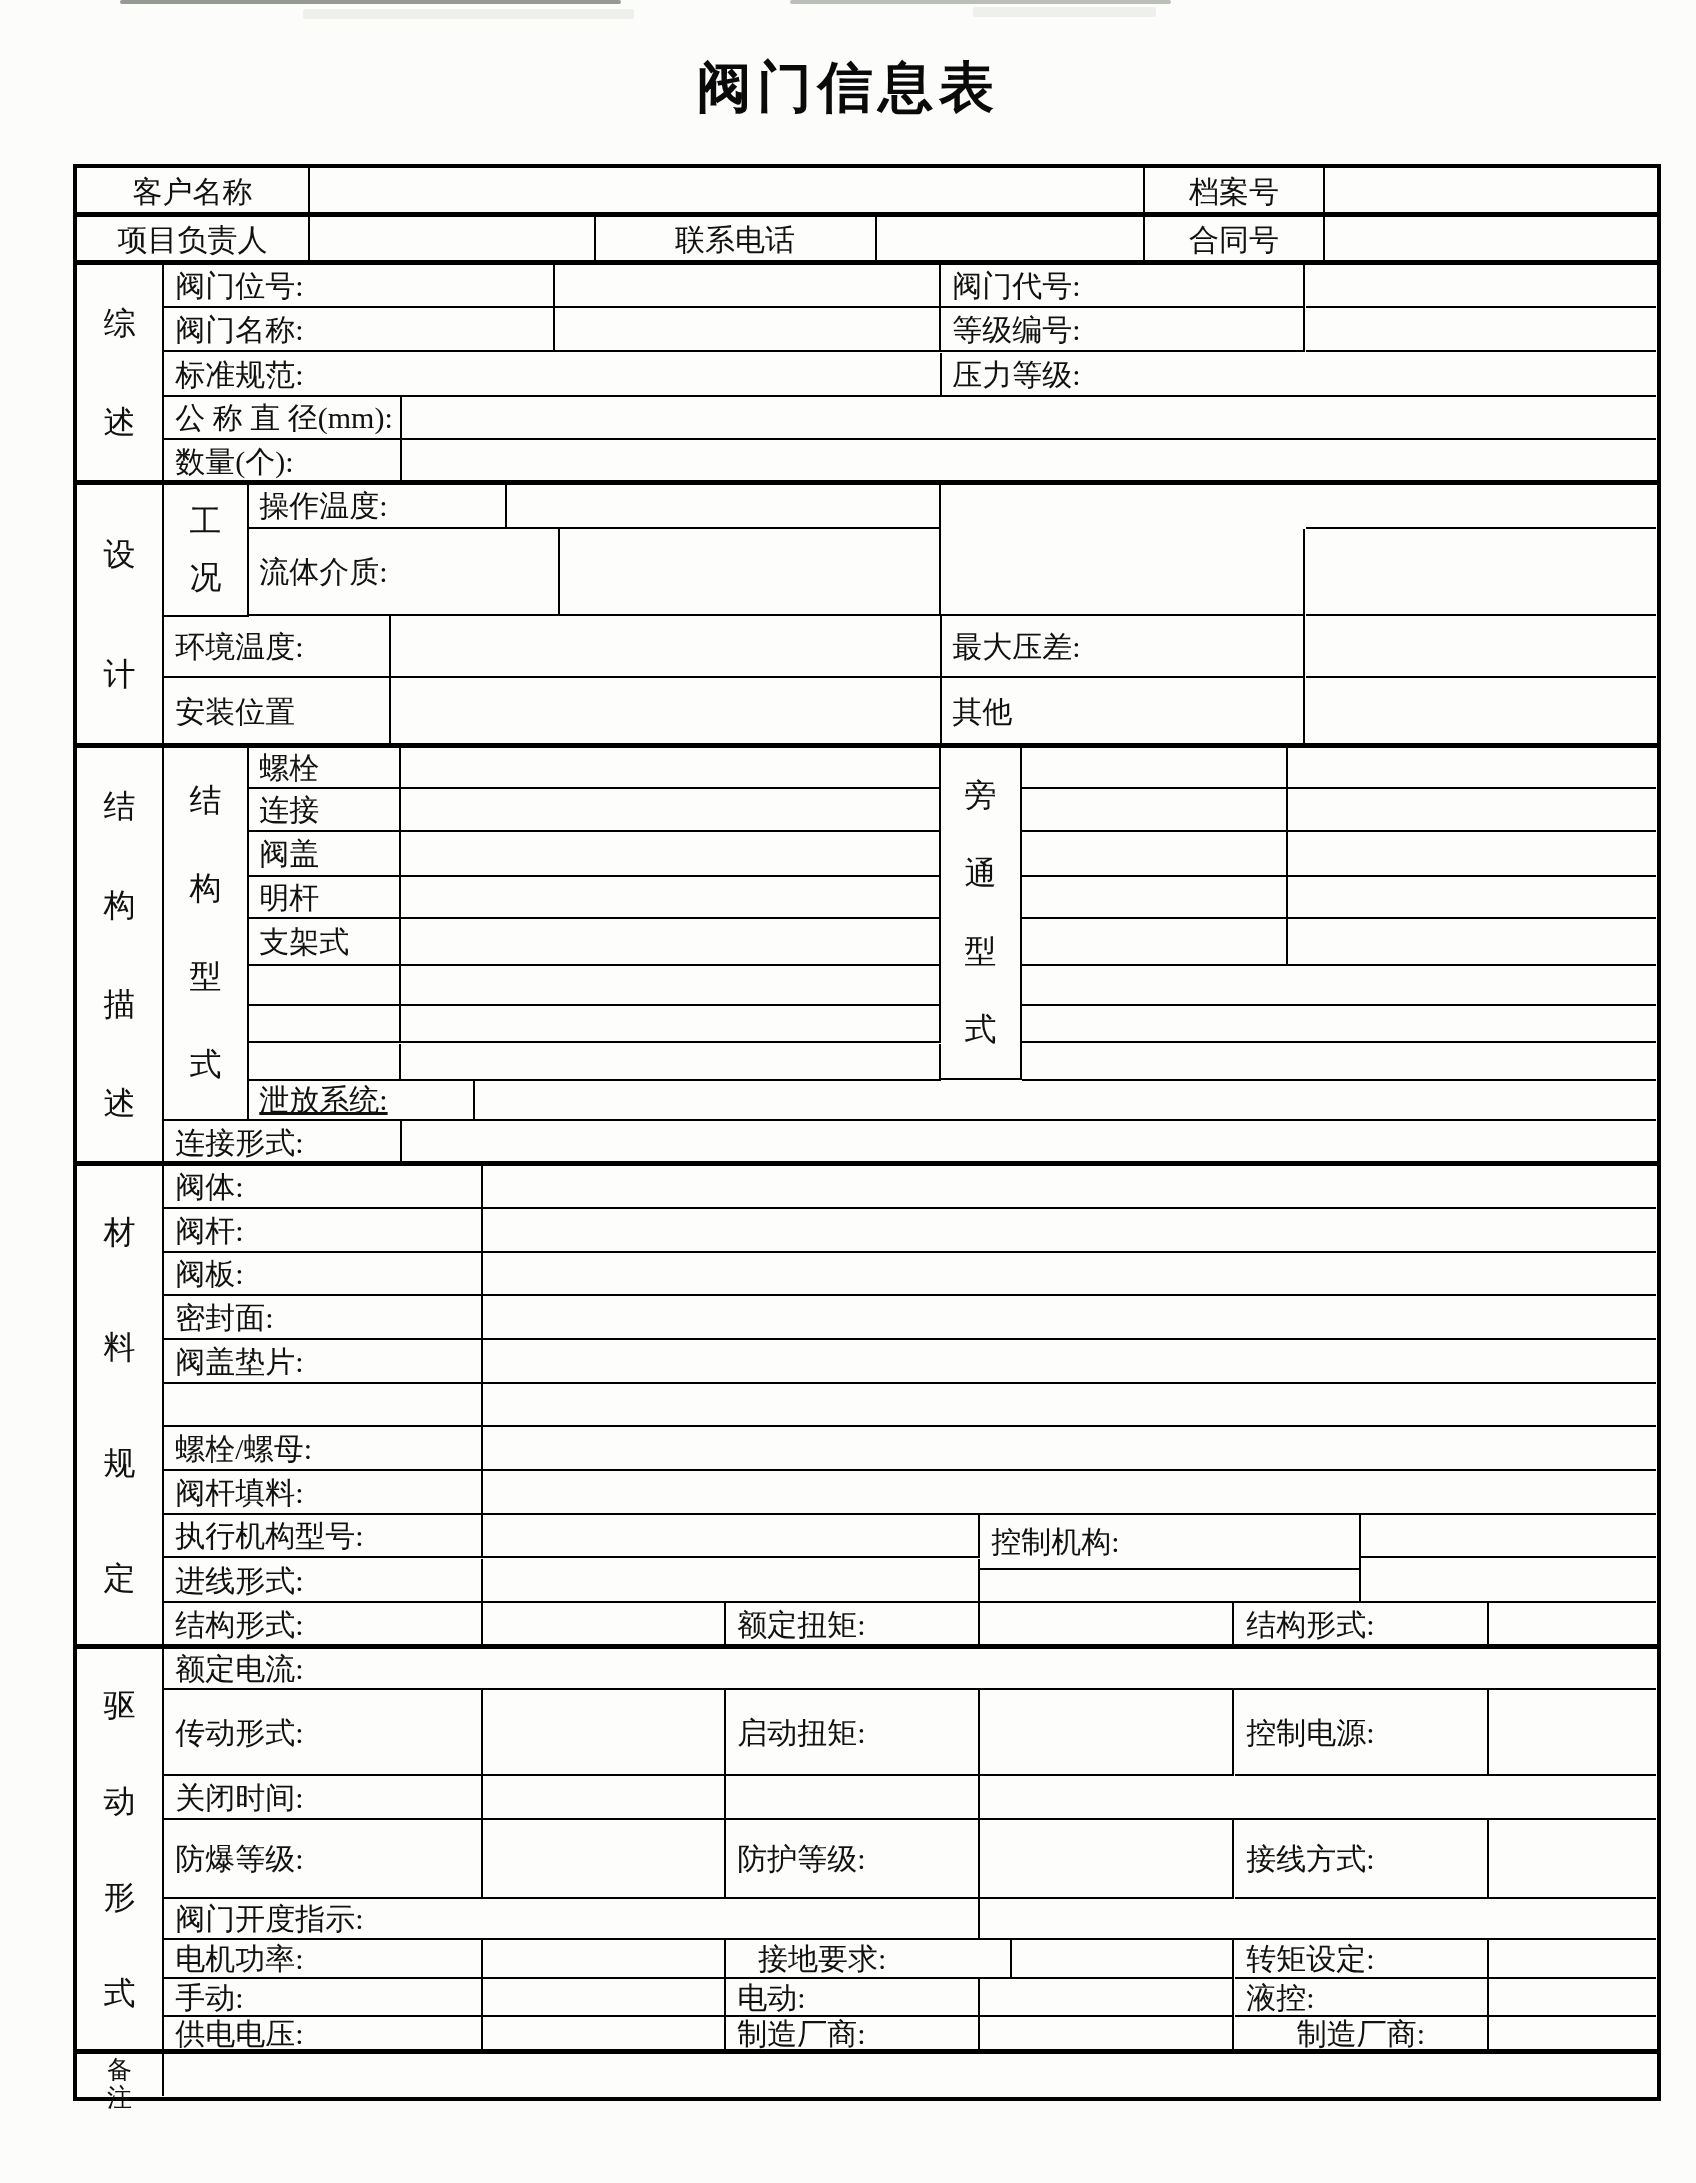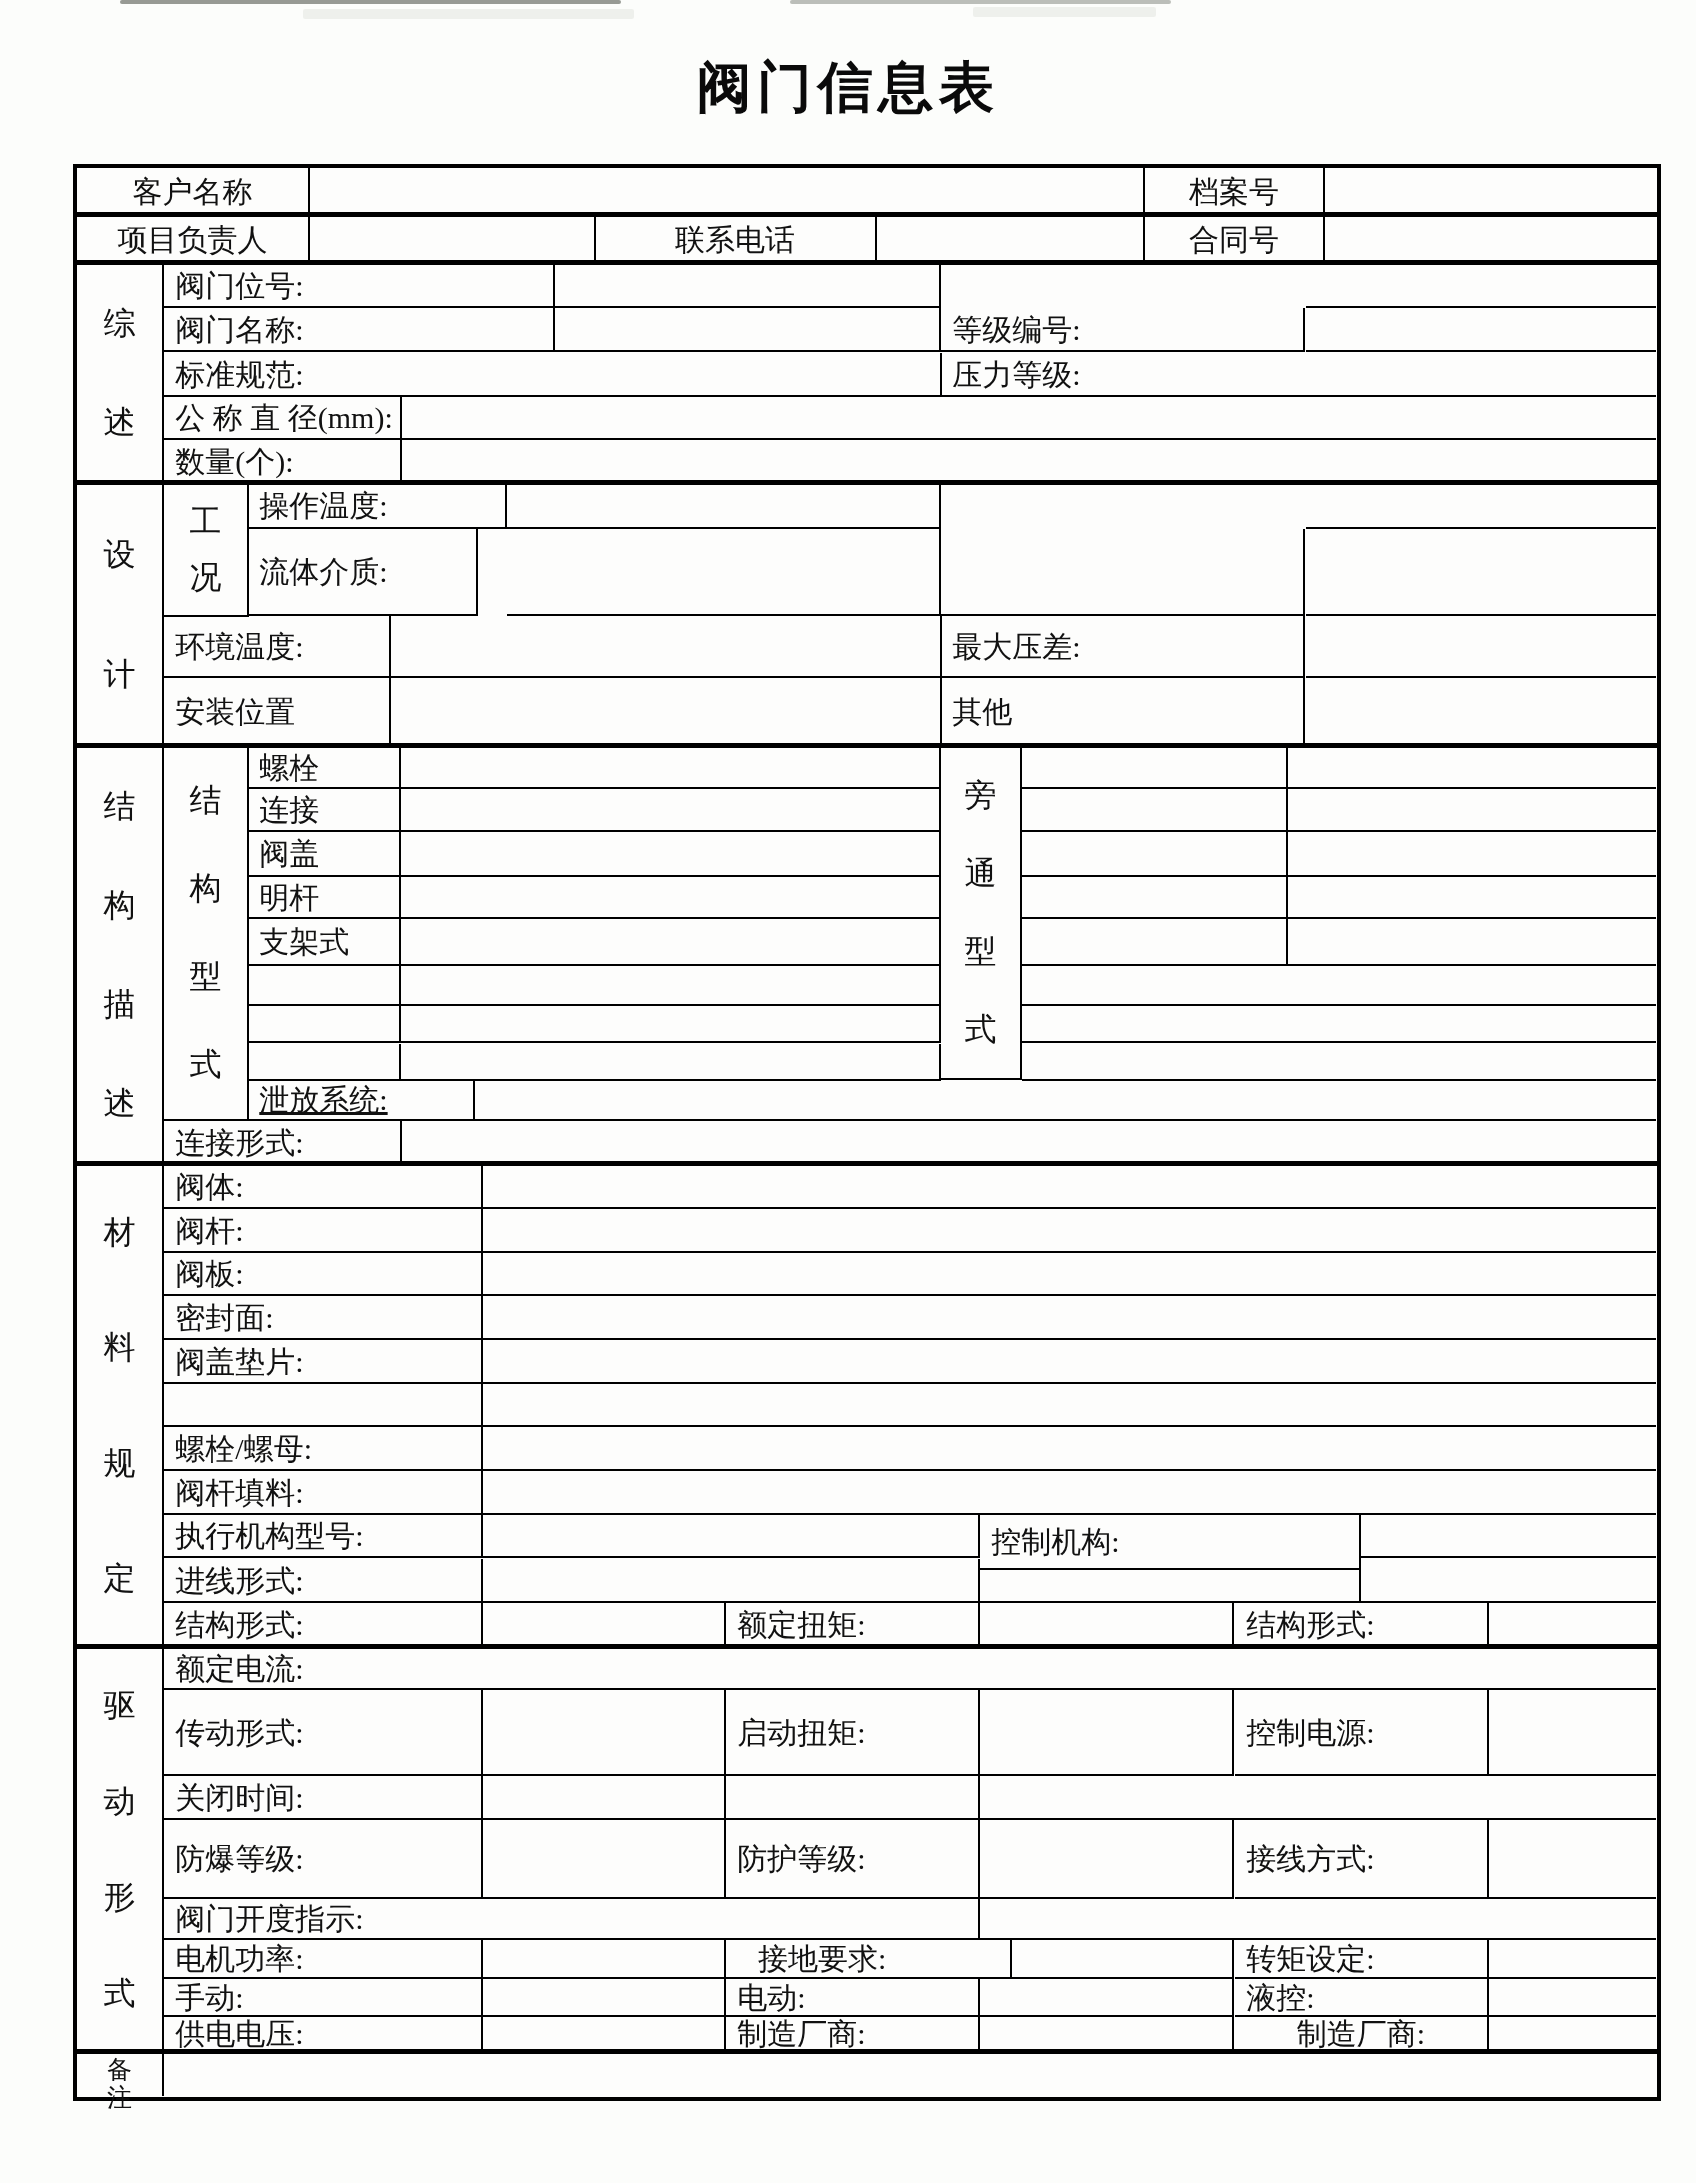--- a/index.html
+++ b/index.html
@@ -85,20 +85,21 @@
       <div class="cell" style="left: 800px; top: 48px; width: 268px; height: 48px;"></div>
       <div class="cell center" style="left: 1068px; top: 48px; width: 180px; height: 48px;">合同号</div>
       <div class="cell" style="left: 1248px; top: 48px; width: 331px; height: 48px; border-right: none;"></div>
       <div class="sep" style="top: 92px;"></div>
       <div class="cell vcell" style="left: 0px; top: 96px; width: 87px; height: 220px;">
         <span>综</span>
         <span>述</span>
       </div>
       <div class="cell" style="left: 87px; top: 96px; width: 391px; height: 44px;">阀门位号:</div>
       <div class="cell" style="left: 478px; top: 96px; width: 386px; height: 44px;"></div>
+      <div class="cell" style="left: 864px; top: 96px; width: 364px; height: 44px;">阀门代号:</div>
       <div class="cell" style="left: 1229px; top: 96px; width: 350px; height: 44px; border-right: none;"></div>
       <div class="cell" style="left: 87px; top: 140px; width: 391px; height: 44px;">阀门名称:</div>
       <div class="cell" style="left: 478px; top: 140px; width: 386px; height: 44px;"></div>
       <div class="cell" style="left: 864px; top: 140px; width: 364px; height: 44px;">等级编号:</div>
       <div class="cell" style="left: 1229px; top: 140px; width: 350px; height: 44px; border-right: none;"></div>
       <div class="cell" style="left: 87px; top: 185px; width: 778px; height: 44px;">标准规范:</div>
       <div class="cell" style="left: 864px; top: 185px; width: 715px; height: 44px; border-right: none;">压力等级:</div>
       <div class="cell" style="left: 87px; top: 228px; width: 238px; height: 44px;">公 称 直 径(mm):</div>
       <div class="cell" style="left: 324px; top: 228px; width: 1255px; height: 44px; border-right: none;"></div>
       <div class="cell" style="left: 87px; top: 272px; width: 238px; height: 44px;">数量(个):</div>
@@ -108,21 +109,21 @@
         <span>设</span>
         <span>计</span>
       </div>
       <div class="cell vcell" style="left: 87px; top: 316px; width: 85px; height: 133px;">
         <span>工</span>
         <span>况</span>
       </div>
       <div class="cell" style="left: 171px; top: 316px; width: 259px; height: 45px;">操作温度:</div>
       <div class="cell" style="left: 430px; top: 316px; width: 434px; height: 45px;"></div>
       <div class="cell" style="left: 1229px; top: 316px; width: 350px; height: 45px; border-right: none;"></div>
-      <div class="cell" style="left: 171px; top: 361px; width: 230px; height: 87px;">流体介质:</div>
+      <div class="cell" style="left: 171px; top: 361px; width: 312px; height: 87px;">流体介质:</div>
       <div class="cell" style="left: 430px; top: 361px; width: 434px; height: 87px;"></div>
       <div class="cell" style="left: 864px; top: 361px; width: 364px; height: 87px;"></div>
       <div class="cell" style="left: 1229px; top: 361px; width: 350px; height: 87px; border-right: none;"></div>
       <div class="cell" style="left: 87px; top: 448px; width: 227px; height: 62px;">环境温度:</div>
       <div class="cell" style="left: 314px; top: 448px; width: 551px; height: 62px;"></div>
       <div class="cell" style="left: 864px; top: 448px; width: 364px; height: 62px;">最大压差:</div>
       <div class="cell" style="left: 1229px; top: 448px; width: 350px; height: 62px; border-right: none;"></div>
       <div class="cell" style="left: 87px; top: 510px; width: 227px; height: 68px;">安装位置</div>
       <div class="cell" style="left: 314px; top: 510px; width: 551px; height: 68px;"></div>
       <div class="cell" style="left: 864px; top: 510px; width: 364px; height: 68px;">其他</div>

